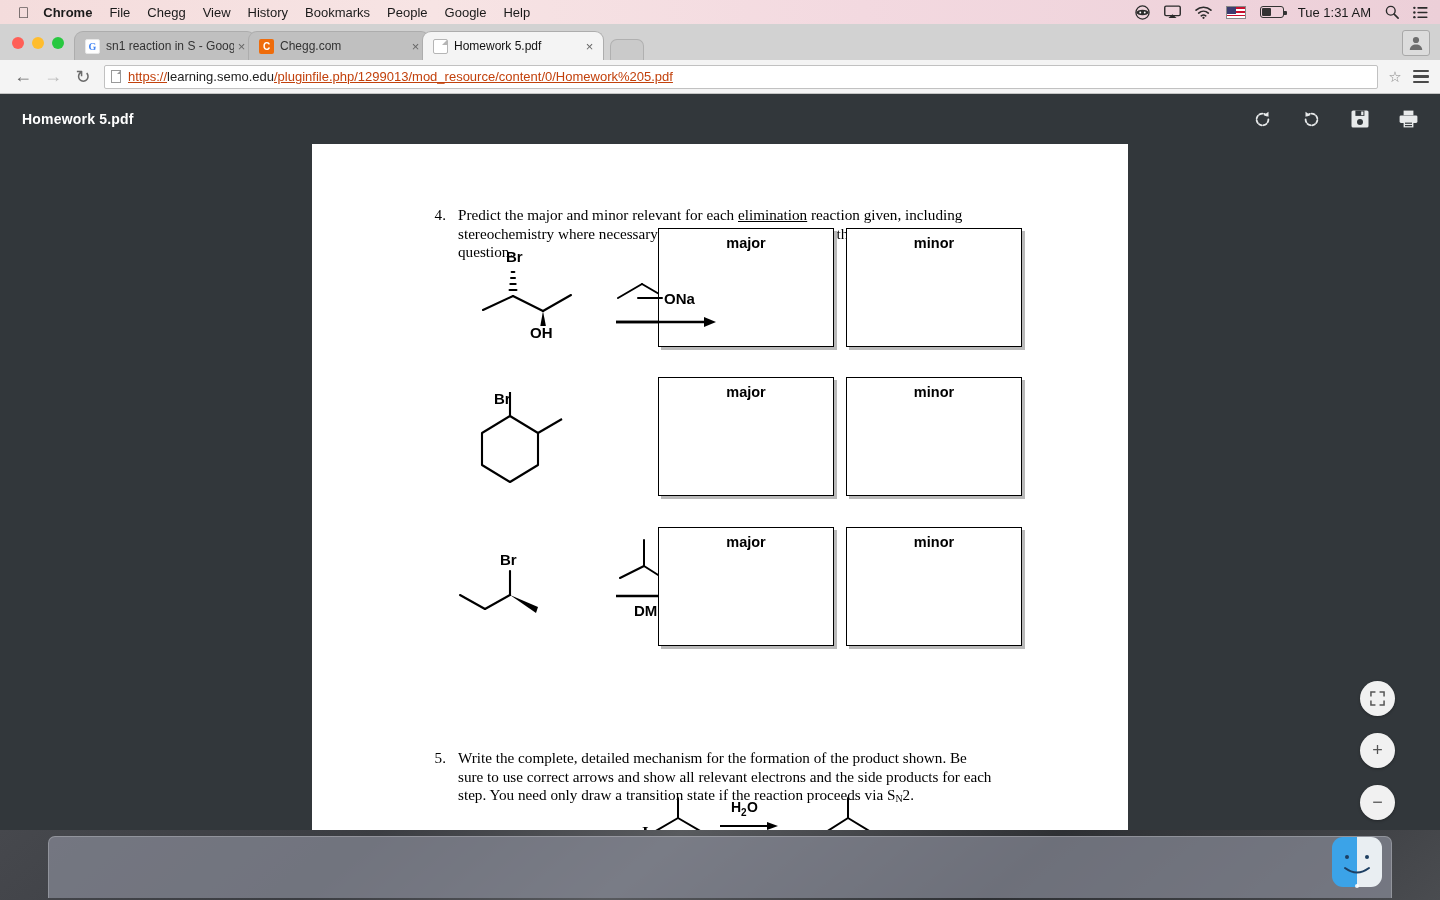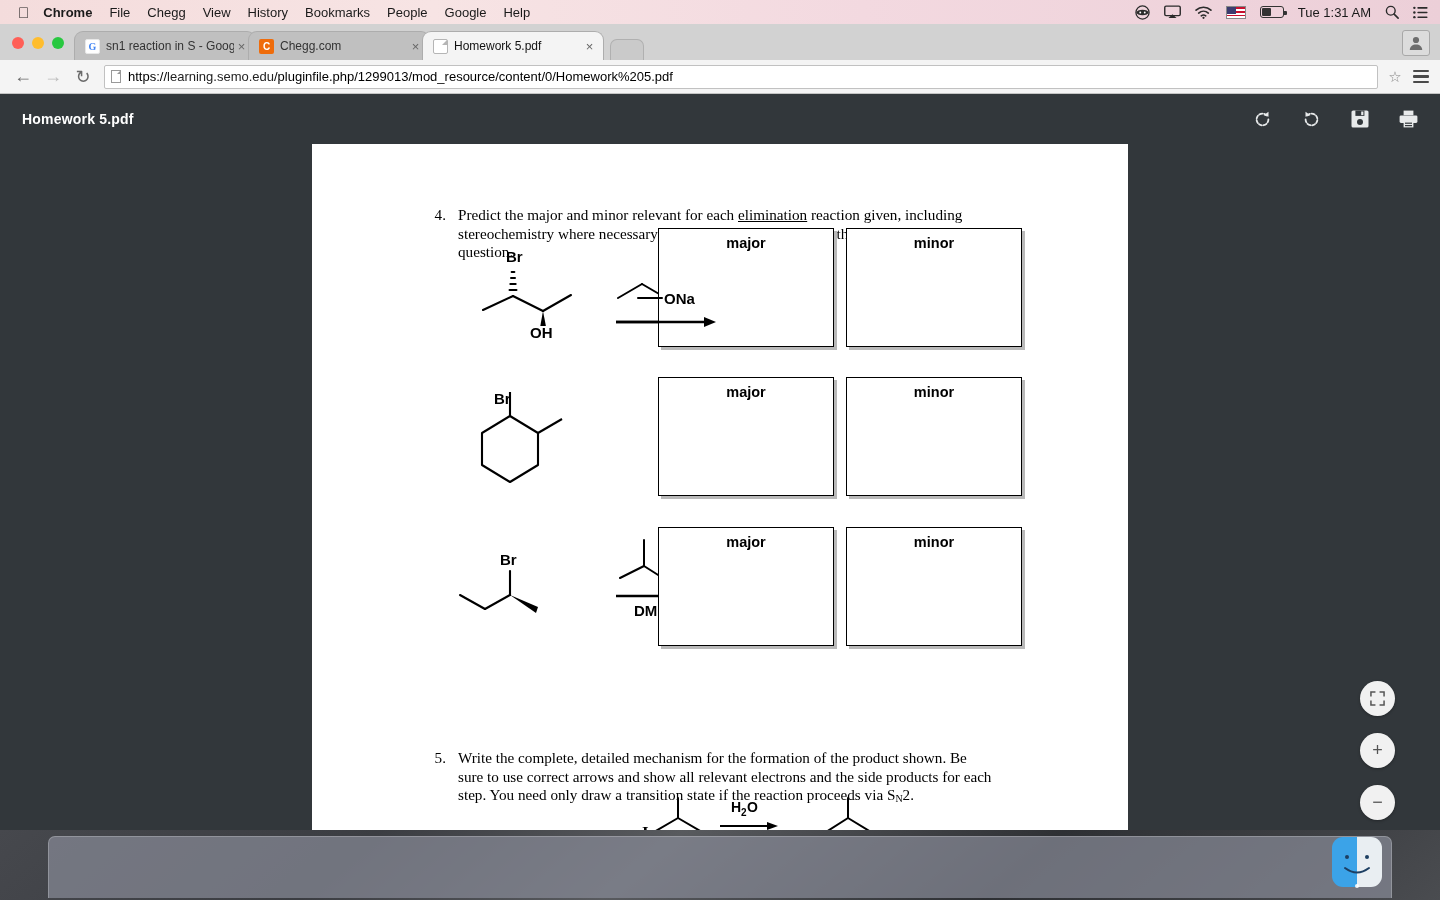--- a/index.html
+++ b/index.html
@@ -95,21 +95,21 @@
   .navbtn.dim { color: #bcbcbc; }
   .omnibox {
     flex: 1; height: 24px; background: #fff; border: 1px solid #c1c1c1; border-radius: 2px;
     display: flex; align-items: center; padding: 0 6px; margin: 0 6px;
     font-size: 13px; color: #222; position: relative;
   }
   .omnibox .pageicon {
     width: 10px; height: 13px; border: 1px solid #999; background: #fff; margin-right: 7px; flex:0 0 10px; position:relative;
   }
   .omnibox .pageicon::after{content:"";position:absolute;right:-1px;top:-1px;border-width:0 0 4px 4px;border-style:solid;border-color:transparent transparent #999 transparent;}
-  .urltext .dim { color: #000000; }
+  .urltext .dim { color: #c2410c; text-decoration: underline; }
   .star { width: 22px; text-align: center; color: #888; font-size: 15px; }
   .hamb { width: 26px; display:flex; flex-direction:column; gap:3px; align-items:center; padding-left:4px;}
   .hamb i { display:block; width: 16px; height: 2.6px; background: #4a4a4a; border-radius:1px; }
 
   
   .pdfviewer { position: absolute; top: 94px; left: 0; width: 1440px; height: 736px; background: #32373b; }
   .pdfbar {
     height: 50px; background: #32373b; display: flex; align-items: center;
     padding: 0 22px; color: #fff; position: relative;
   }

